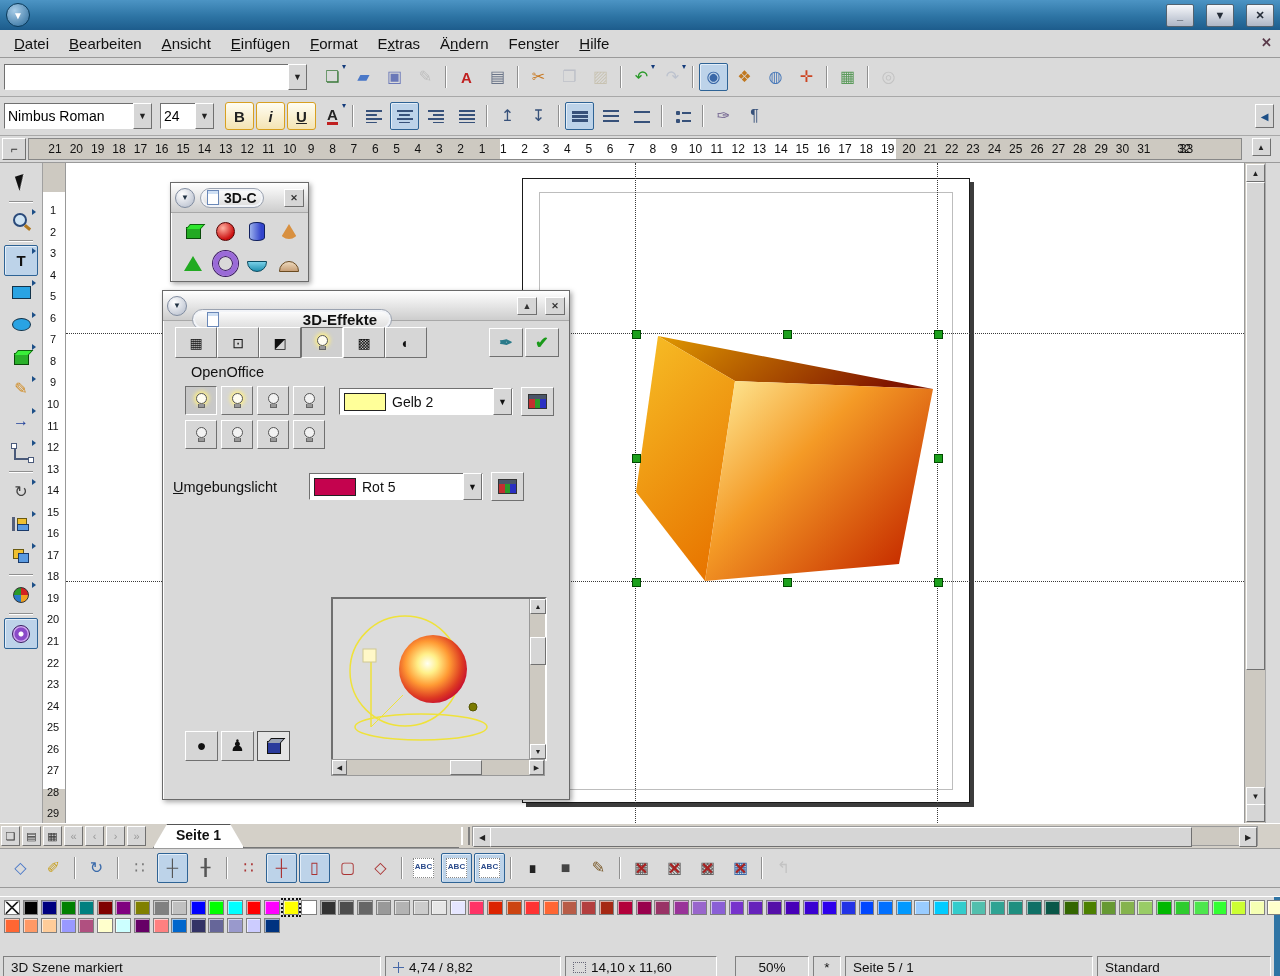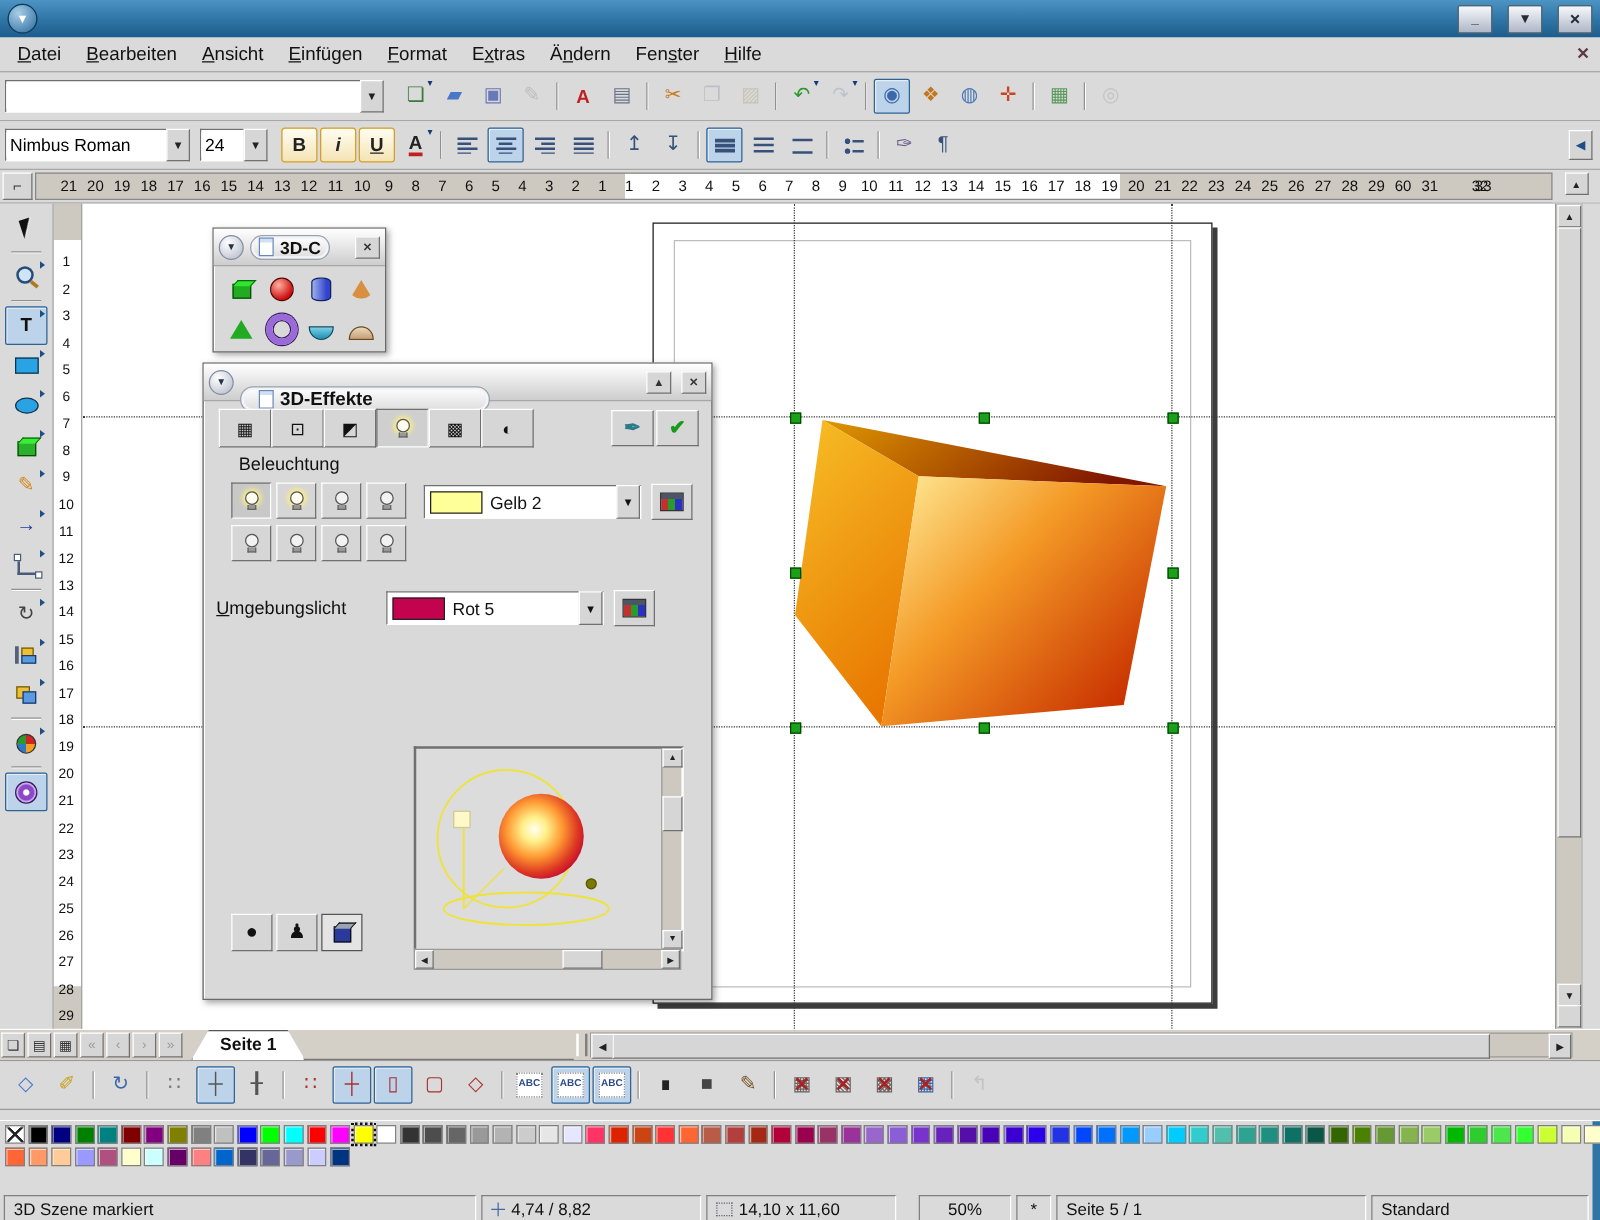--- a/index.html
+++ b/index.html
@@ -396,21 +396,21 @@
         <span class="rnum" style="left: 880px;">20</span>
         <span class="rnum" style="left: 901.35px;">21</span>
         <span class="rnum" style="left: 922.7px;">22</span>
         <span class="rnum" style="left: 944.05px;">23</span>
         <span class="rnum" style="left: 965.4px;">24</span>
         <span class="rnum" style="left: 986.75px;">25</span>
         <span class="rnum" style="left: 1008.1px;">26</span>
         <span class="rnum" style="left: 1029.45px;">27</span>
         <span class="rnum" style="left: 1050.8px;">28</span>
         <span class="rnum" style="left: 1072.15px;">29</span>
-        <span class="rnum" style="left: 1093.5px;">60</span>
+        <span class="rnum" style="left: 1093.5px;">30</span>
         <span class="rnum" style="left: 1114.85px;">31</span>
         <span class="rnum" style="left: 1155px; text-align: center;">32</span>
         <span class="rnum" style="left: 1157.55px;">33</span>
       </div>
     <div class="ruler-endcap">
       <div class="sbtn raised" style="position:static;margin-top:2px;">▲</div>
     </div>
   </div>
 
   <div class="mainrow">
@@ -811,21 +811,21 @@
         </div>
         <div class="tbtn">
           <span class="shp shp-halfsphere" style="--c: #c8a078;"></span>
         </div>
       </div>
   </div>
 
   <div class="float fx" style="left:162px;top:290px;">
     <div class="flt-title">
       <div class="flt-menu-btn">▼</div>
-      <div class="flt-pill" style="width:170px;justify-content:flex-start;margin-top:28px;">
+      <div class="flt-pill" style="width:170px;justify-content:space-between;margin-top:28px;">
         <span class="mini-doc"></span>
         <span>3D-Effekte</span>
       </div>
       <div class="flt-sp"></div>
       <div class="flt-btn raised">▲</div>
       <div class="flt-btn raised">✕</div>
     </div>
 
     <div class="fx-tabs" id="fxTabs">
         <div class="dbtn raised">
@@ -852,21 +852,21 @@
         <div class="fx-assign">
           <div class="dbtn raised">
             <span class="glyph" style="color: rgb(42, 122, 138); font-weight: bold;">✒</span>
           </div>
           <div class="dbtn raised">
             <span class="glyph" style="color: rgb(26, 154, 26); font-weight: bold;">✔</span>
           </div>
         </div>
       </div>
 
-    <div class="fx-label">Beleuchtung</div>
+    <div class="fx-label">OpenOffice</div>
 
     <div style="display:flex;align-items:flex-start;padding-left:0;">
       <div class="bulbgrid" id="bulbGrid">
           <div class="bulbrow">
             <div class="bulbbtn raised pressed lit">
               <span class="bulb"></span>
               <span class="bulbbase"></span>
             </div>
             <div class="bulbbtn raised lit">
               <span class="bulb"></span>

